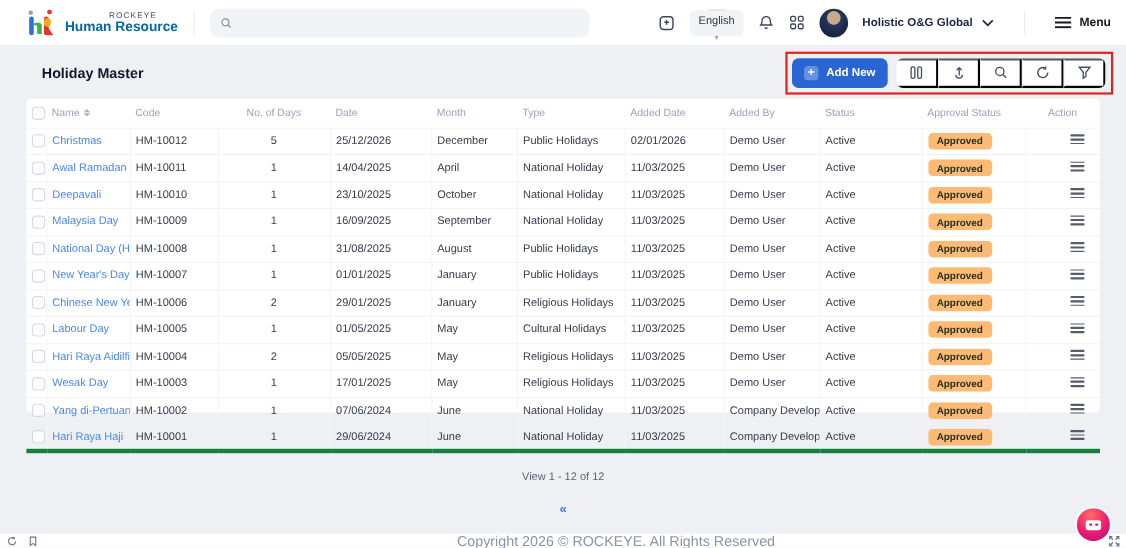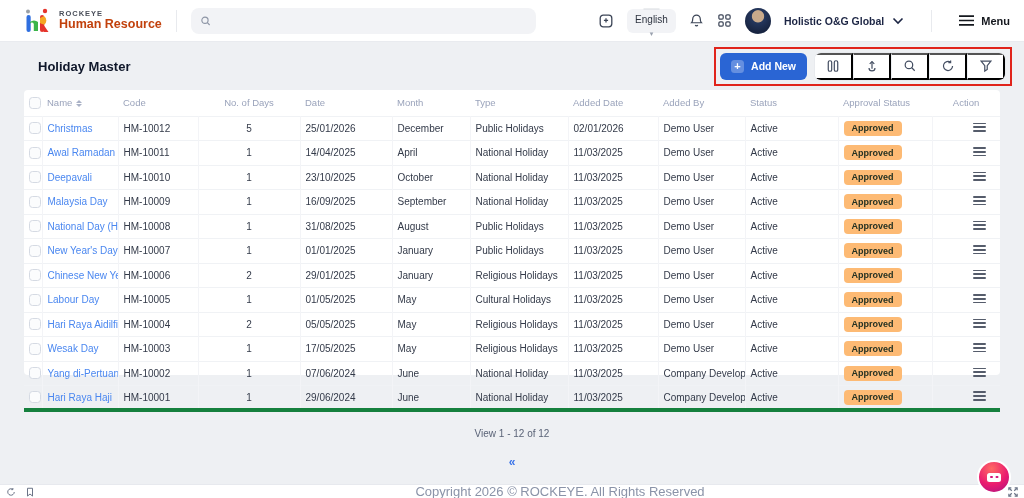--- a/index.html
+++ b/index.html
@@ -4,22 +4,22 @@
 <style>
   * { margin:0; padding:0; box-sizing:border-box; }
   html,body { width:1024px; height:498px; overflow:hidden; }
   body { font-family:"Liberation Sans", sans-serif; background:#eef0f3; position:relative; }
 
   
   .topbar { position:absolute; top:0; left:0; width:1024px; height:42px; background:#fff;
             border-bottom:1px solid #e9ebef; display:flex; align-items:center; padding:0 14px 0 24px; z-index:3; }
   .logo-mark { width:27px; height:27px; flex:0 0 auto; }
   .brand { line-height:1.05; margin-left:8px; }
-  .brand-top { font-size:7.5px; letter-spacing:1px; color:#4a4f5a; font-weight:700; }
-  .brand-bottom { font-size:12.5px; color:#c2410c; font-weight:700; }
+  .brand-top { font-size:7.5px; letter-spacing:1px; color:#4a4f5a; font-weight:400;margin-left:40px; }
+  .brand-bottom { font-size:12.5px; color:#0369a1; font-weight:700; }
   .vdiv { width:1px; height:22px; background:#e8eaee; margin:0 14px; }
   .search { width:345px; height:26px; background:#f2f3f6; border-radius:8px; display:flex; align-items:center;
             padding:0 9px; gap:6px; }
   .search input { border:none; outline:none; background:transparent; font-size:10px; width:100%;
                   font-family:"Liberation Sans", sans-serif; color:#333; }
   .top-right { margin-left:auto; display:flex; align-items:center; gap:13px; }
   .lang-pill { height:24px; background:#f2f3f6; border-radius:6px; display:flex; align-items:center;
                gap:5px; padding:0 8px; font-size:10px; color:#2e3440;flex-direction:column; }
   .flag { width:15px; height:10px; position:relative; display:inline-block; border-radius:1px; overflow:hidden;
           background:repeating-linear-gradient(180deg,#c0392b 0 1.5px,#fff 1.5px 3px); box-shadow:0 0 0 .5px #d8dbe0; }
@@ -228,21 +228,21 @@
         <th>Approval Status</th>
         <th class="c-center">Action</th>
       </tr>
     </thead>
     <tbody>
         <tr>
           <td><span class="cb"></span></td>
           <td><span class="name-link">Christmas</span></td>
           <td>HM-10012</td>
           <td class="c-center">5</td>
-          <td>25/01/2026</td>
+          <td>25/12/2026</td>
           <td>December</td>
           <td>Public Holidays</td>
           <td>02/01/2026</td>
           <td>Demo User</td>
           <td>Active</td>
           <td><span class="badge">Approved</span></td>
           <td class="c-action"><span class="hamb"><i></i><i></i><i></i></span></td>
         </tr>
         <tr>
           <td><span class="cb"></span></td>
@@ -354,21 +354,21 @@
           <td>Demo User</td>
           <td>Active</td>
           <td><span class="badge">Approved</span></td>
           <td class="c-action"><span class="hamb"><i></i><i></i><i></i></span></td>
         </tr>
         <tr>
           <td><span class="cb"></span></td>
           <td><span class="name-link">Wesak Day</span></td>
           <td>HM-10003</td>
           <td class="c-center">1</td>
-          <td>17/05/2025</td>
+          <td>17/01/2025</td>
           <td>May</td>
           <td>Religious Holidays</td>
           <td>11/03/2025</td>
           <td>Demo User</td>
           <td>Active</td>
           <td><span class="badge">Approved</span></td>
           <td class="c-action"><span class="hamb"><i></i><i></i><i></i></span></td>
         </tr>
         <tr>
           <td><span class="cb"></span></td>

